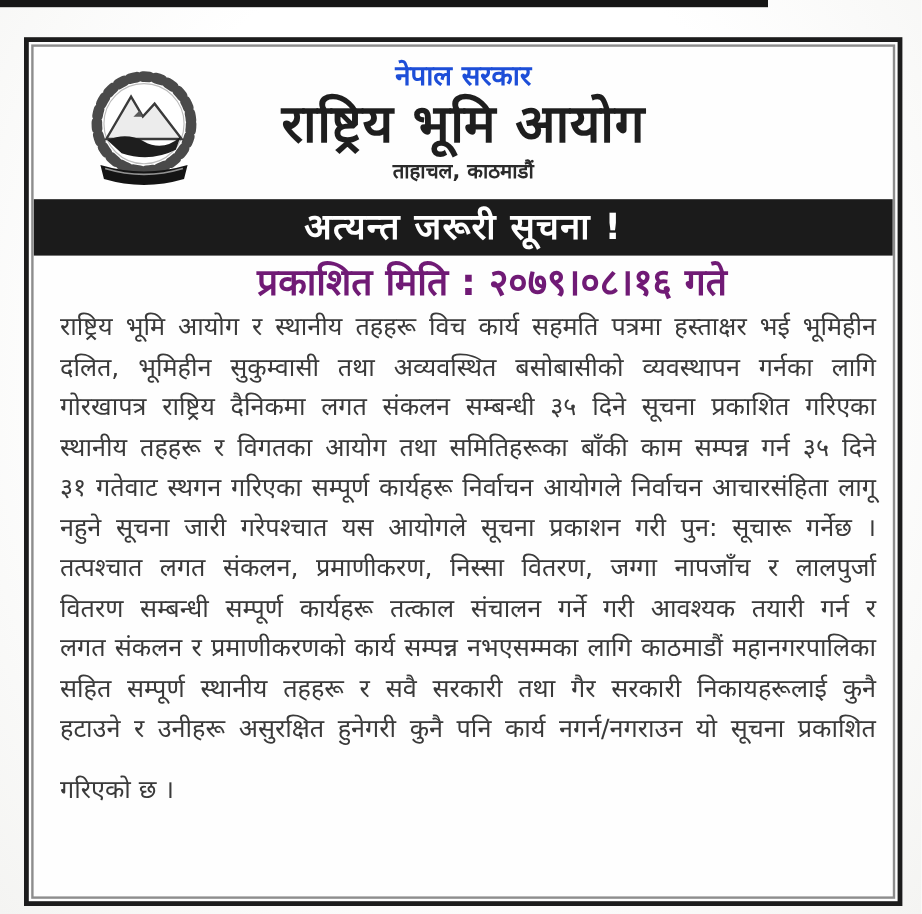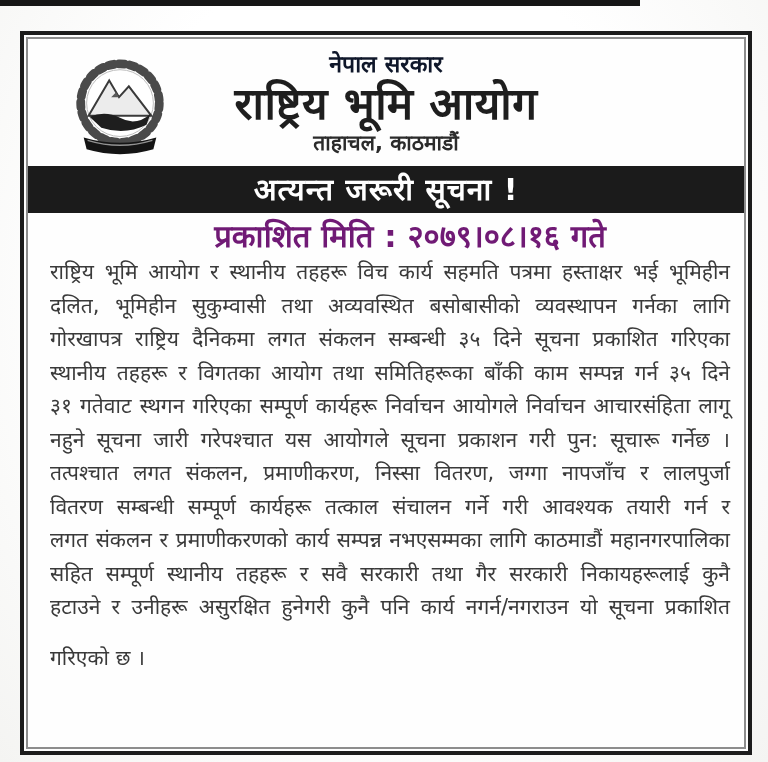--- a/index.html
+++ b/index.html
@@ -30,23 +30,23 @@
   .frame-inner {
     position: absolute; inset: 2px;
     border: 2px solid #8d8d8d;
     overflow: hidden;
   }
   .header { position: relative; text-align: center; padding-top: 10px; }
   .emblem {
     position: absolute; left: 38px; top: 14px;
     width: 108px; height: 110px;
   }
-  .gov-line  { font-size: 23px; line-height: 30px; font-weight: bold; color: #0f172a; }
+  .gov-line  { font-size: 23px; line-height: 30px; font-weight: bold; color: #1d4ed8; }
   .org-line  { font-size: 44px; line-height: 50px; font-weight: bold; color: #1e1e1e; letter-spacing: 0.5px; }
-  .addr-line { font-size: 21px; line-height: 28px; font-weight: bold; color: #2b2b2b; margin-bottom: 9px; }
+  .addr-line { font-size: 17px; line-height: 28px; font-weight: bold; color: #2b2b2b; margin-bottom: 9px; }
   .banner {
     background: #1b1b1b;
     color: #ffffff;
     text-align: center;
     font-size: 30px; font-weight: bold;
     line-height: 47px; height: 47px;
     letter-spacing: 1px;
   }
   .date-line {
     text-align: center;

